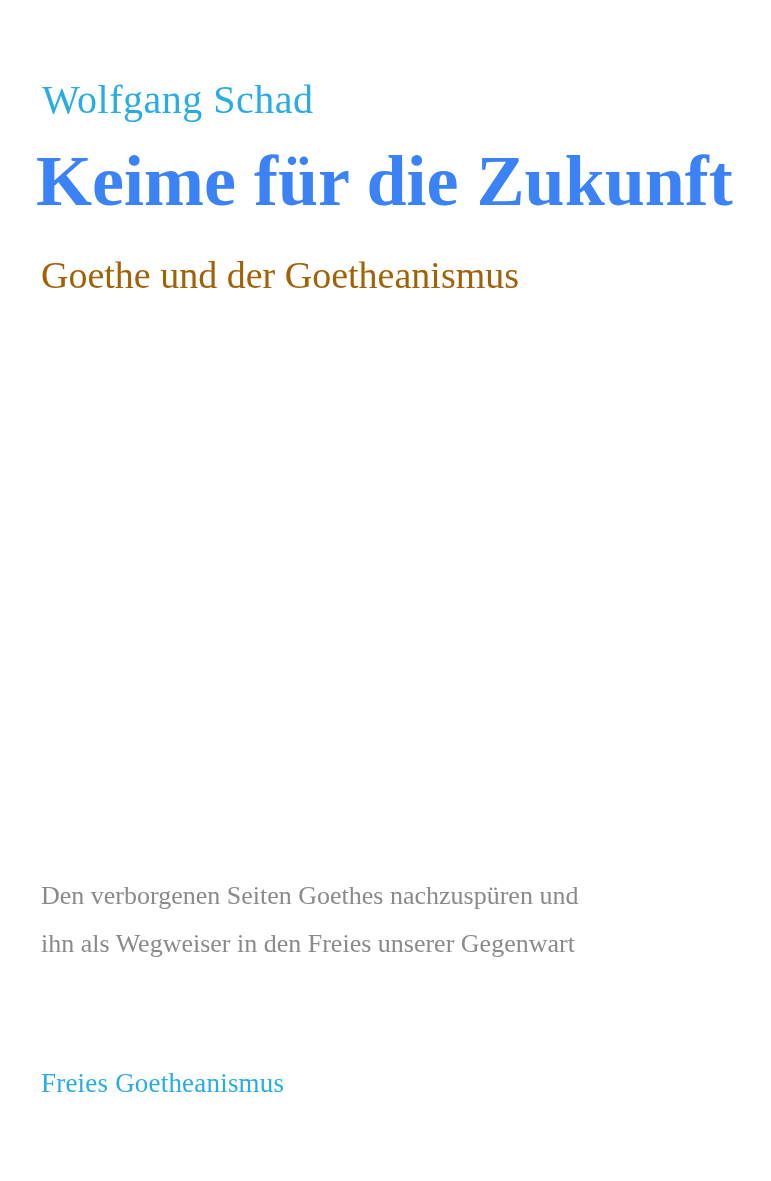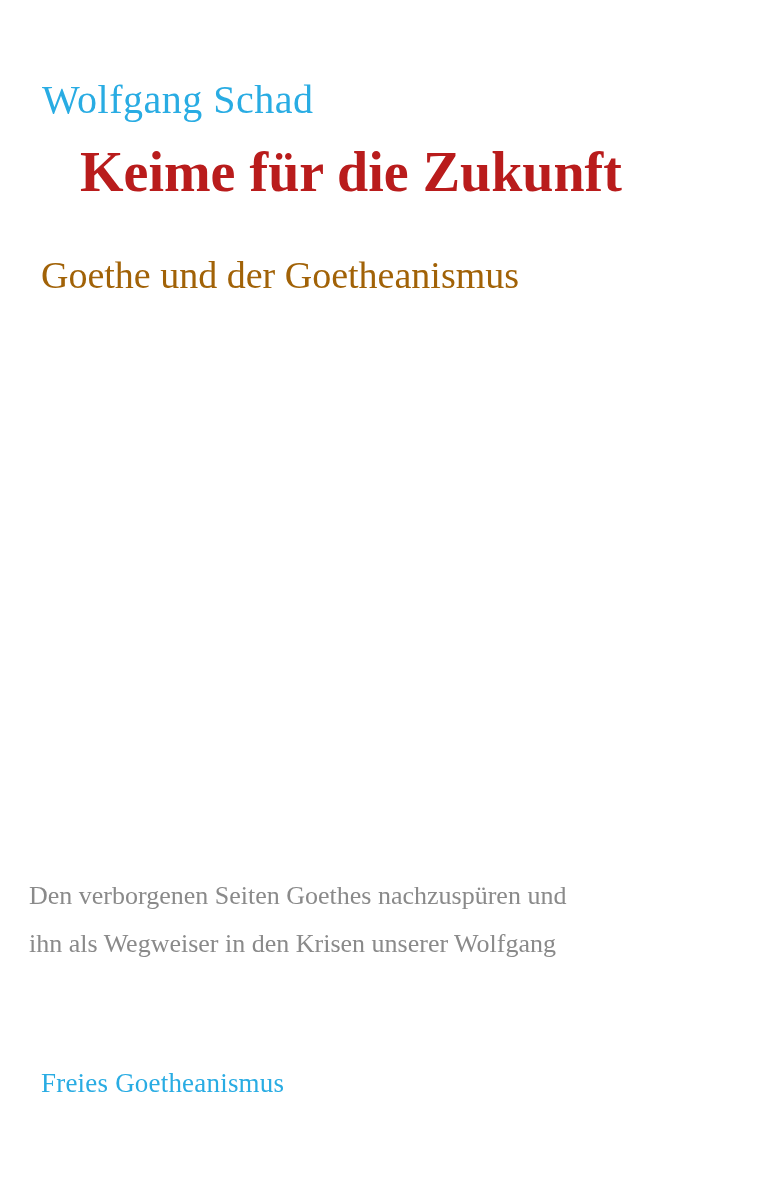--- a/index.html
+++ b/index.html
@@ -31,42 +31,41 @@
     color: #29ace3;
     line-height: 1.1;
     white-space: nowrap;
     margin-top: 8px;
   }
   .title {
     position: absolute;
     left: 36px;
     top: 140px;
     font-family: "Liberation Serif", serif;
-    font-size: 56px;
+    font-size: 72px;
     font-weight: 700;
     letter-spacing: 0px;
-    color: #b91c1c;
+    color: #3b82f6;
     line-height: 1.15;
     white-space: nowrap;
-    margin-left: 44px;
   }
   .subtitle {
     position: absolute;
     left: 41px;
     top: 253px;
     font-family: "Liberation Serif", serif;
     font-size: 38px;
     font-weight: 400;
     color: #a16207;
     line-height: 1.2;
     white-space: nowrap;
   }
   .blurb {
     position: absolute;
-    left: 29px;
+    left: 41px;
     top: 872px;
     width: 660px;
     font-family: "Liberation Serif", serif;
     font-size: 26px;
     font-weight: 400;
     color: #8a8a8a;
     line-height: 1.85;
   }
   .blurb-line {
     display: block;
@@ -90,18 +89,18 @@
 <div class="cover">
 
   <div class="author">Wolfgang Schad</div>
 
   <div class="title">Keime für die Zukunft</div>
 
   <div class="subtitle">Goethe und der Goetheanismus</div>
 
   <div class="blurb">
     <span class="blurb-line">Den verborgenen Seiten Goethes nachzuspüren und</span>
-    <span class="blurb-line">ihn als Wegweiser in den Krisen unserer Wolfgang</span>
+    <span class="blurb-line">ihn als Wegweiser in den Freies unserer Gegenwart</span>
   </div>
 
   <div class="publisher">Freies Goetheanismus</div>
 
 </div>
 
 </body></html>

